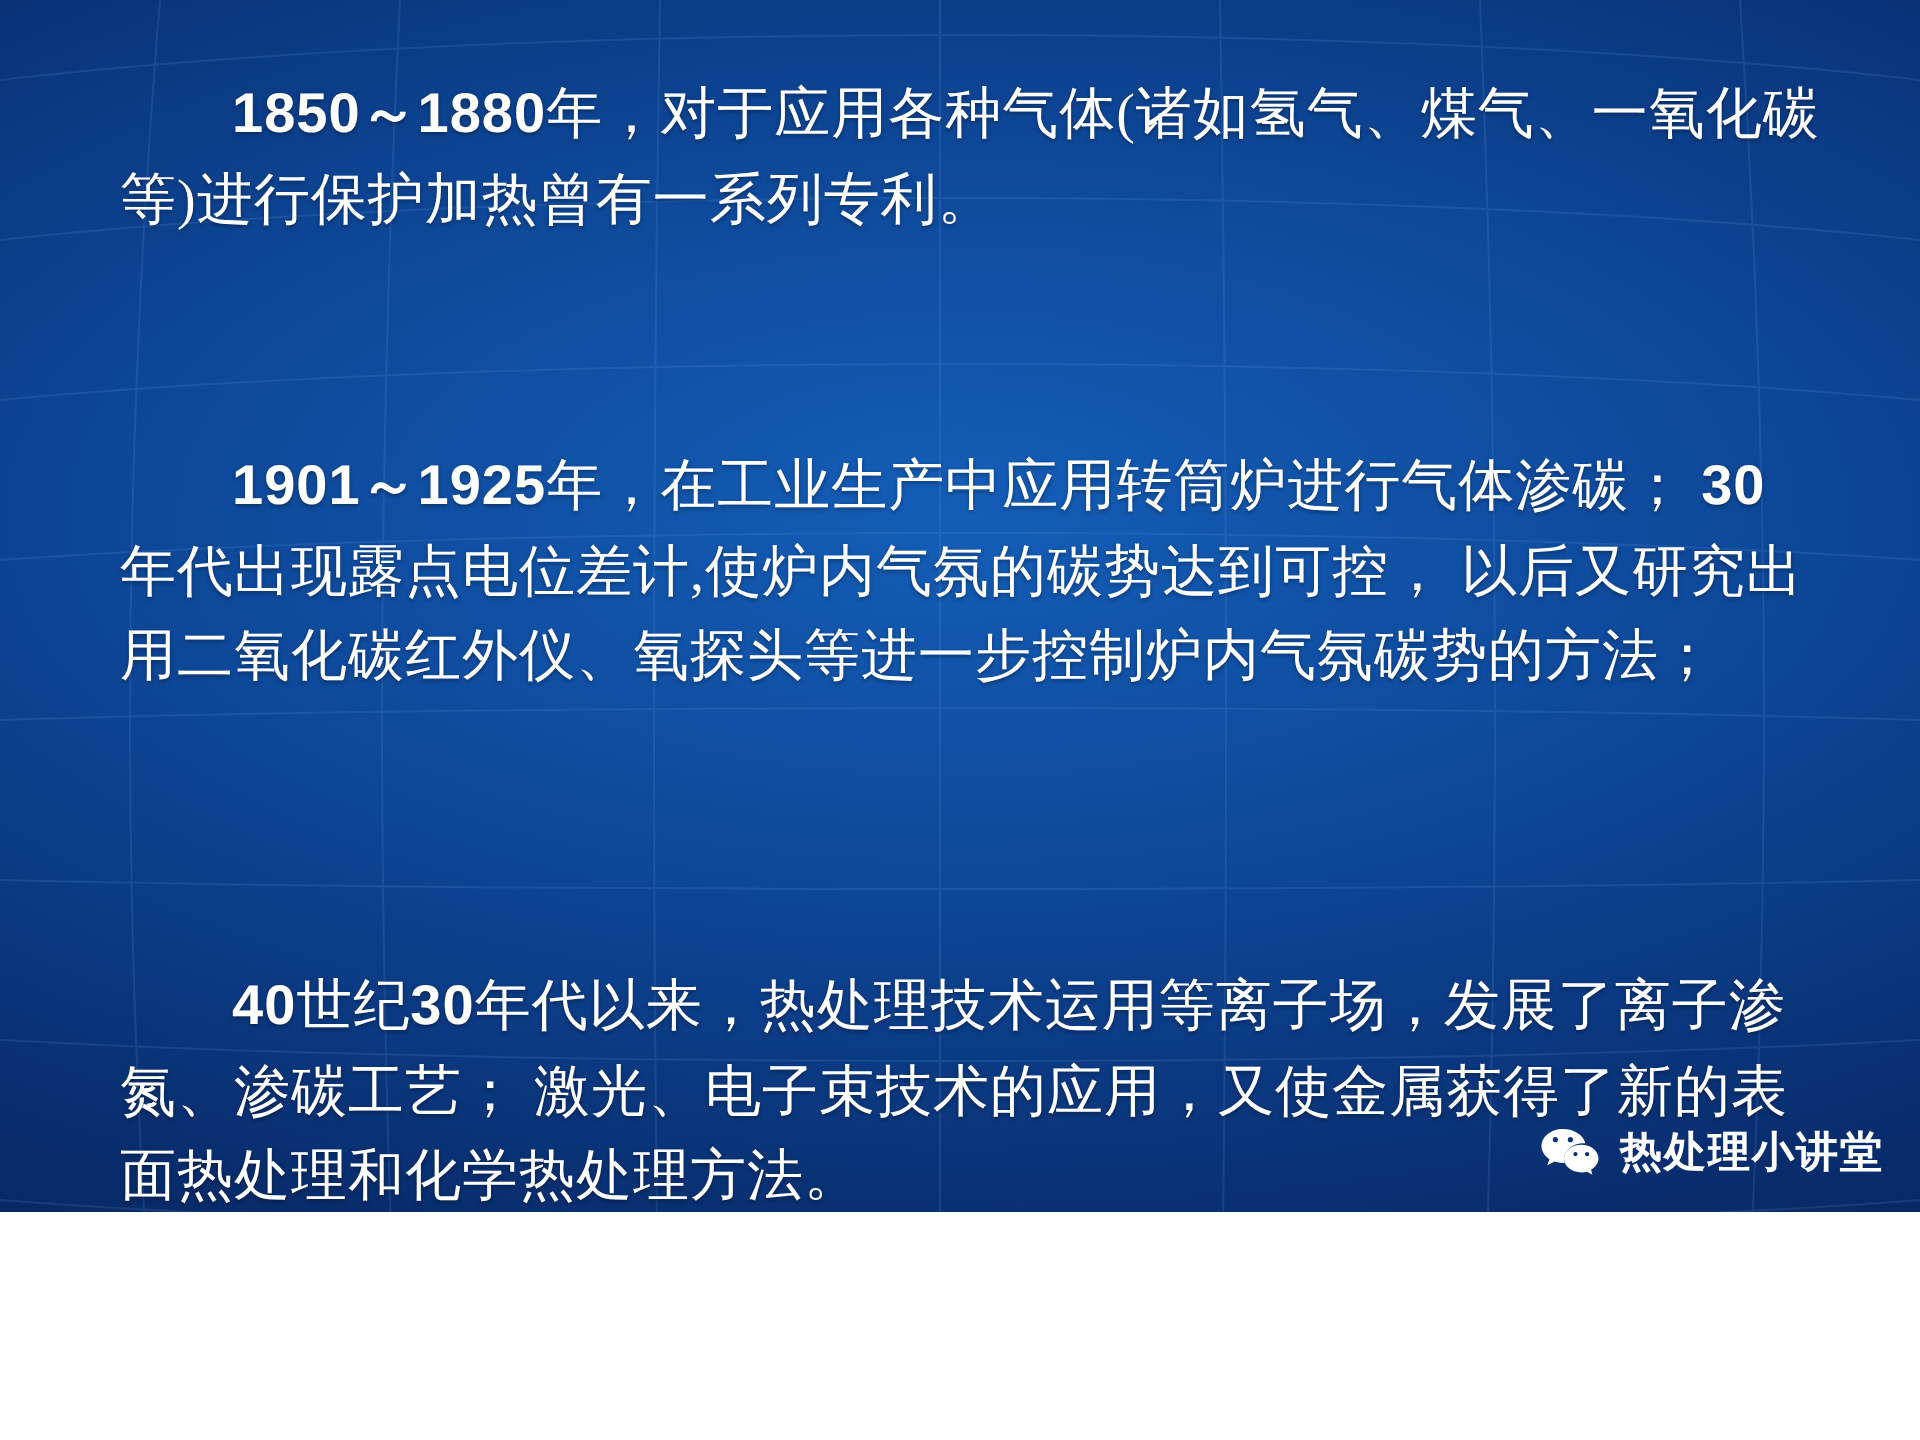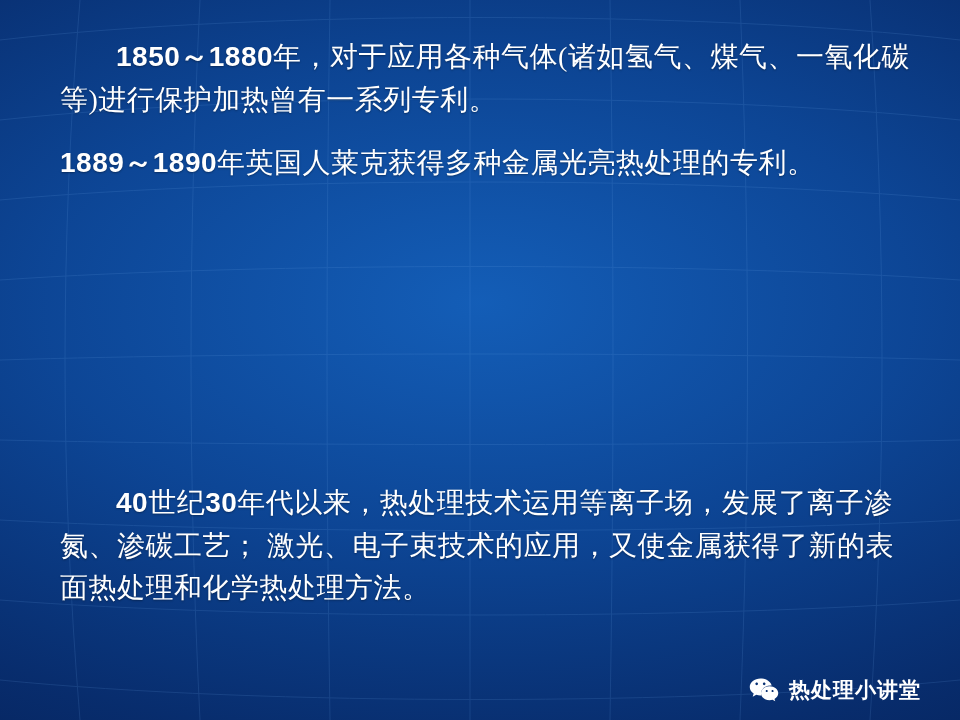--- a/index.html
+++ b/index.html
@@ -8,21 +8,21 @@
   }
   body {
     width: 960px;
     height: 720px;
     overflow: hidden;
     font-family: "Liberation Serif", "DejaVu Serif", serif;
   }
   .slide {
     position: relative;
     width: 960px;
-    height: 720px;
+    height: 606px;
     background:
       radial-gradient(ellipse 120% 90% at 50% 42%, rgba(20,95,185,0.95) 0%, rgba(13,70,150,0.92) 38%, rgba(8,45,110,0.95) 70%, rgba(5,28,80,1) 100%),
       linear-gradient(180deg, #062a66 0%, #0a3f8f 30%, #0b4496 55%, #072f72 80%, #05204f 100%);
     overflow: hidden;
   }
   
   .grid-overlay {
     position: absolute;
     inset: 0;
     pointer-events: none;
@@ -67,21 +67,21 @@
     top: 482px;
     width: 850px;
     text-indent: 56px;
   }
   .num {
     font-family: "Liberation Sans", "DejaVu Sans", sans-serif;
     font-weight: bold;
   }
   .footer {
     position: absolute;
-    right: 39px;
+    right: 18px;
     bottom: 16px;
     display: flex;
     align-items: center;
     gap: 10px;
   }
   .wechat-icon {
     width: 30px;
     height: 26px;
     display: block;
   }
@@ -114,21 +114,21 @@
       <path d="M330,0 C326,240 326,480 330,720"></path>
       <path d="M470,0 C470,240 470,480 470,720"></path>
       <path d="M610,0 C614,240 614,480 610,720"></path>
       <path d="M740,0 C750,240 750,480 740,720"></path>
       <path d="M870,0 C886,240 886,480 870,720"></path>
     </g>
   </svg>
 
   <div class="text-layer">
     <div class="para p1"><span class="num">1850～1880</span>年，对于应用各种气体(诸如氢气、煤气、一氧化碳等)进行保护加热曾有一系列专利。</div>
-    <div class="para p2"><span class="num">1889～1890</span>年英国人莱克获得多种金属光亮热处理的专利。</div>
+    <div class="para p3"><span class="num">1901～1925</span>年，在工业生产中应用转筒炉进行气体渗碳； <span class="num">30</span>年代出现露点电位差计,使炉内气氛的碳势达到可控， 以后又研究出用二氧化碳红外仪、氧探头等进一步控制炉内气氛碳势的方法；</div>
     <div class="para p4"><span class="num">40</span>世纪<span class="num">30</span>年代以来，热处理技术运用等离子场，发展了离子渗氮、渗碳工艺； 激光、电子束技术的应用，又使金属获得了新的表面热处理和化学热处理方法。</div>
   </div>
 
   <div class="footer">
     <span>
       <svg class="wechat-icon" viewBox="0 0 32 27">
         <path fill="#ffffff" d="M12.2 1.2C5.9 1.2 0.8 5.3 0.8 10.3c0 2.8 1.6 5.3 4.2 7L3.9 20.6l3.9-2c1.3 0.4 2.8 0.7 4.4 0.7 0.3 0 0.6 0 0.9 0-0.2-0.7-0.3-1.4-0.3-2.1 0-4.6 4.6-8.4 10.3-8.4 0.4 0 0.8 0 1.1 0.1C23.3 4.6 18.3 1.2 12.2 1.2z M8.2 8.3c-0.8 0-1.4-0.6-1.4-1.4 0-0.8 0.6-1.4 1.4-1.4 0.8 0 1.4 0.6 1.4 1.4C9.6 7.7 9 8.3 8.2 8.3z M16.2 8.3c-0.8 0-1.4-0.6-1.4-1.4 0-0.8 0.6-1.4 1.4-1.4 0.8 0 1.4 0.6 1.4 1.4C17.6 7.7 17 8.3 16.2 8.3z"></path>
         <path fill="#ffffff" d="M31.2 17c0-4.1-4.1-7.4-9.2-7.4-5.1 0-9.2 3.3-9.2 7.4 0 4.1 4.1 7.4 9.2 7.4 1.1 0 2.1-0.2 3.1-0.4l2.9 1.6-0.8-2.6C29.6 21.5 31.2 19.4 31.2 17z M18.9 15.7c-0.6 0-1.1-0.5-1.1-1.1 0-0.6 0.5-1.1 1.1-1.1 0.6 0 1.1 0.5 1.1 1.1C20 15.2 19.5 15.7 18.9 15.7z M25.1 15.7c-0.6 0-1.1-0.5-1.1-1.1 0-0.6 0.5-1.1 1.1-1.1 0.6 0 1.1 0.5 1.1 1.1C26.3 15.2 25.8 15.7 25.1 15.7z"></path>
       </svg>
     </span>

